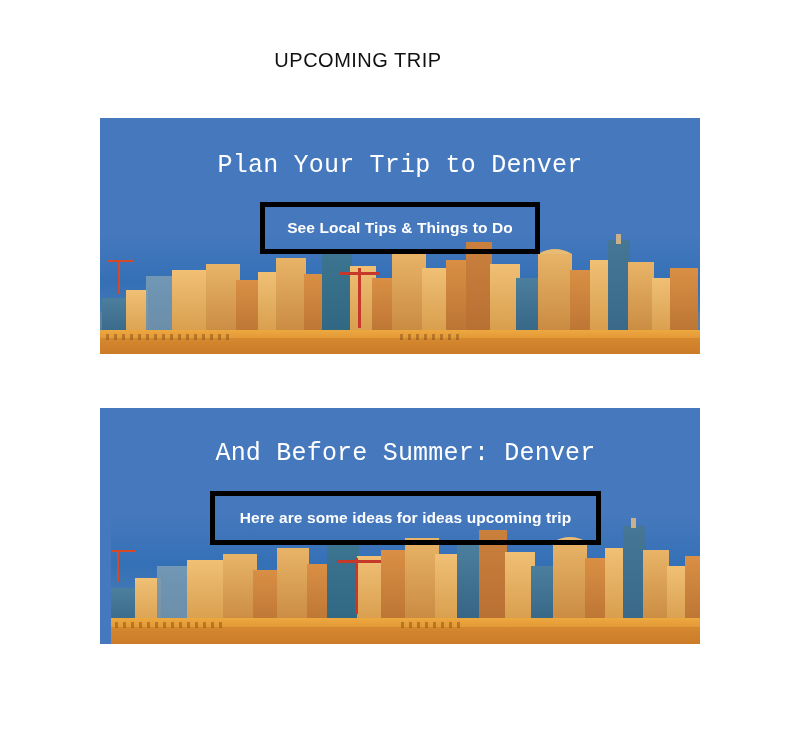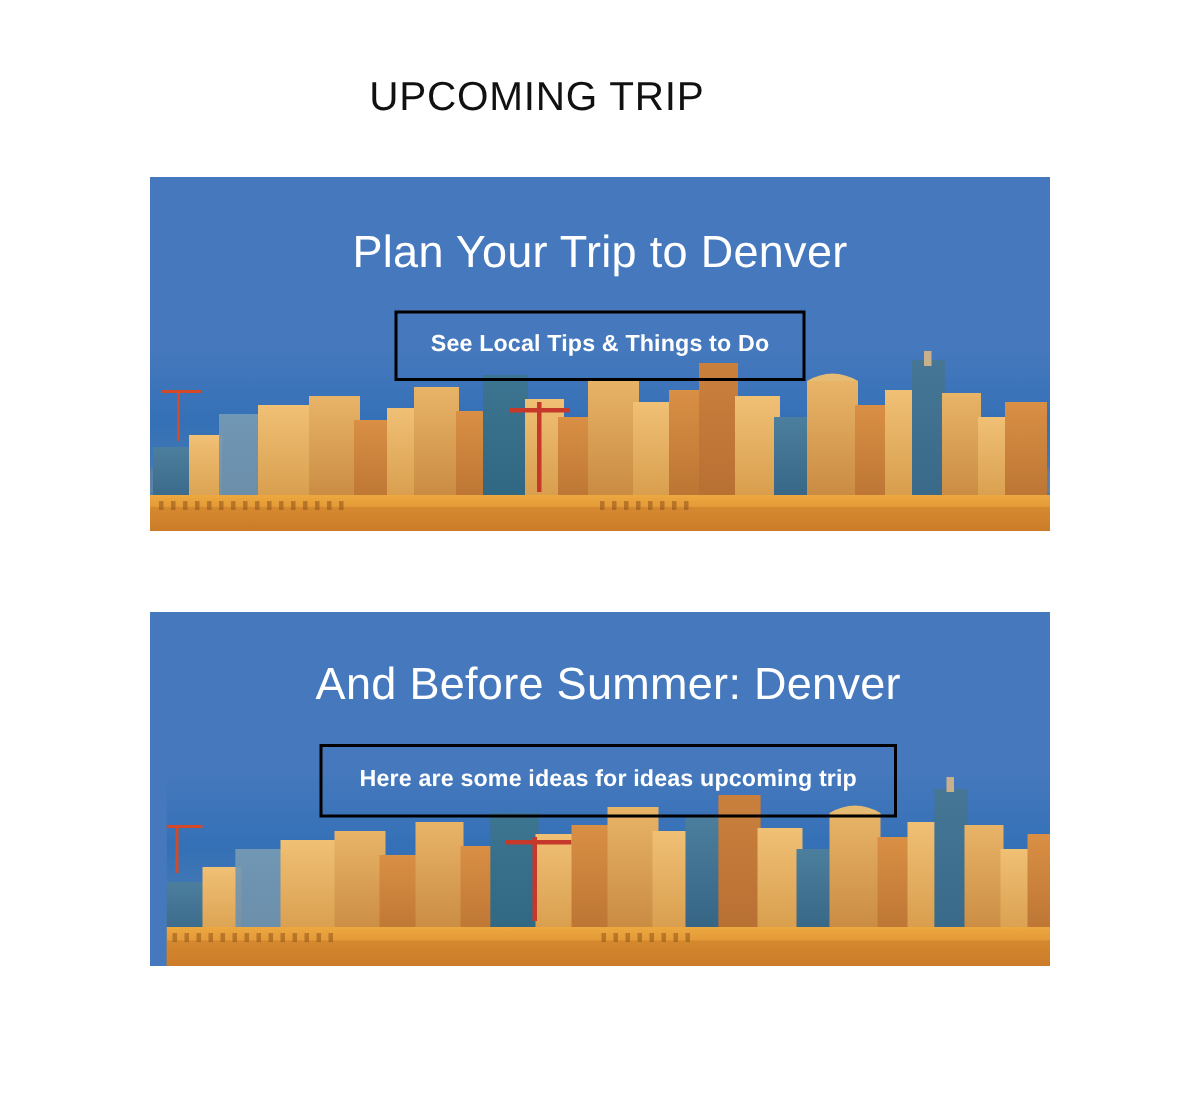--- a/index.html
+++ b/index.html
@@ -19,21 +19,21 @@
     background: #ffffff;
   }
 
   
   .page-title {
     position: absolute;
     top: 49px;
     left: 0;
     width: 716px;
     text-align: center;
-    font-size: 27px;
+    font-size: 20px;
     font-weight: 400;
     letter-spacing: 0.5px;
     color: #111111;
     font-family: "Liberation Sans", sans-serif;
   }
 
   
   .banner {
     position: absolute;
     left: 100px;
@@ -53,33 +53,33 @@
 
   .banner-copy {
     position: relative;
     z-index: 4;
     width: 100%;
     text-align: center;
   }
 
   .banner-heading {
     color: #ffffff;
-    font-size: 30px;
+    font-size: 25px;
     font-weight: 300;
     letter-spacing: 0.2px;
     line-height: 1.1;
-    font-family: Liberation Sans, sans-serif;
+    font-family: Liberation Mono, monospace;
   }
 
   #banner-1 .banner-heading { padding-top: 34px; }
   #banner-2 .banner-heading { padding-top: 32px; }
 
   .banner-button {
     display: inline-block;
-    border: 2px solid #000000;
+    border: 5px solid #000000;
     background: transparent;
     color: #ffffff;
     font-size: 15.5px;
     font-weight: 700;
     letter-spacing: 0.1px;
     font-family: "Liberation Sans", sans-serif;
     cursor: pointer;
     line-height: 1;
   }
 

